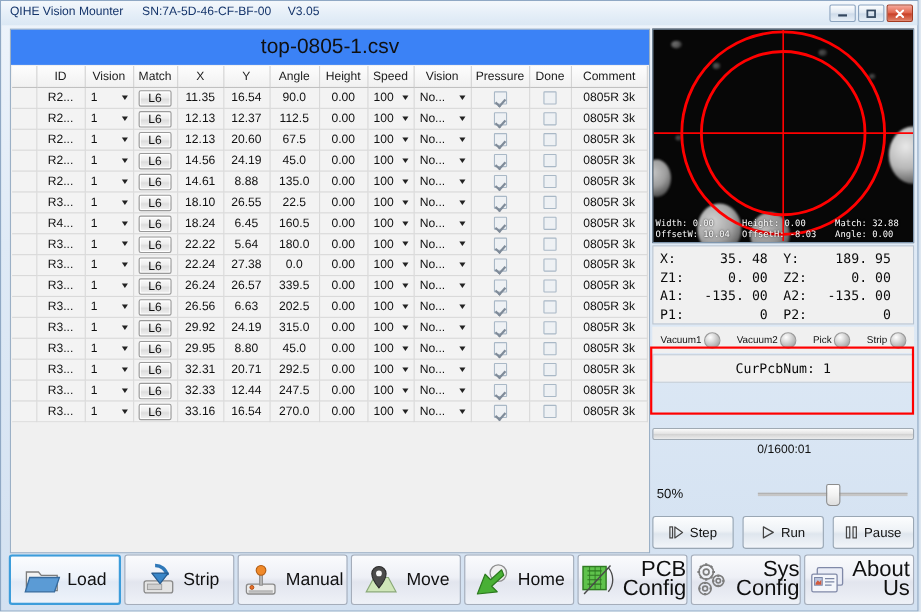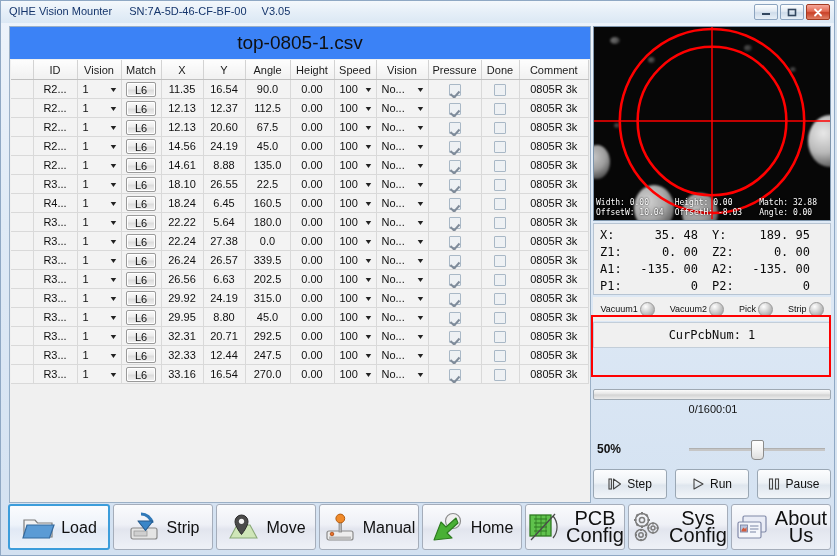--- a/index.html
+++ b/index.html
@@ -172,21 +172,21 @@
     border-radius:2px;
   }
   .proglabels{
     display:flex;justify-content:center;
     font-size:11px;color:#111;padding:3px 4px 0 6px;
   }
   .sliderrow{
     position:absolute;left:0;top:412px;width:238px;height:22px;
     display:flex;align-items:center;
   }
-  .slider-pct{font-size:12px;color:#111;width:40px;padding-left:4px;font-weight:bold;}
+  .slider-pct{font-size:12px;color:#111;width:40px;padding-left:4px;}
   .slider-track{
     position:relative;flex:1;height:18px;margin-right:6px;
   }
   .slider-track .line{
     position:absolute;left:52px;right:0;top:8px;height:2px;
     background:#c6c6c6;border-top:1px solid #b0b0b0;
   }
   .slider-knob{
     position:absolute;left:112px;top:0px;width:11px;height:18px;
     border:1px solid #8c8c8c;border-radius:2px 2px 4px 4px;
@@ -215,21 +215,21 @@
   .tbtn{
     flex:1;height:46px;border:1px solid #a5adba;border-radius:3px;
     background:linear-gradient(180deg,#fafbfd 0%,#eef0f6 45%,#e2e5ee 55%,#eef1f7 100%);
     display:flex;align-items:center;justify-content:center;gap:6px;
     box-sizing:border-box;
   }
   .tbtn.sel{
     border:2px solid #3c9ddb;
     background:linear-gradient(180deg,#fbfcfe 0%,#eef3fa 45%,#e1e9f5 55%,#eef3fa 100%);
   }
-  .tbtn .tlabel{font-size:16px;color:#101010;line-height:17px;text-align:center;}
+  .tbtn .tlabel{font-size:16px;color:#101010;line-height:17px;text-align:right;}
   .tbtn .tlabel.two{font-size:20px;}
   .ticon{width:34px;height:34px;flex:0 0 34px;}
   .ticon svg{display:block;}
 
 </style>
 </head>
 <body>
 
 <div class="app">
 
@@ -938,39 +938,39 @@
           <path d="M14 4 a11 11 0 0 1 11 9" fill="none" stroke="#2f78b8" stroke-width="3.2"></path>
           <path d="M18.5 20.5 L11 11 L26 11 Z" fill="#3a86c8" stroke="#25598c" stroke-width="1.1" stroke-linejoin="round"></path>
         </svg>
       </span>
       <span class="tlabel">Strip</span>
     </div>
 
     <div class="tbtn">
       <span class="ticon">
         <svg viewBox="0 0 34 34" width="34" height="34">
-          <path d="M4 28 L11 15 L24 15 L31 28 Z" fill="#cfe6b8" stroke="#8aa978" stroke-width="1.1"></path>
-          <path d="M15.5 5 a6.5 6.5 0 0 1 6.5 6.5 c0 5 -6.5 13 -6.5 13 s-6.5 -8 -6.5 -13 A6.5 6.5 0 0 1 15.5 5 Z" fill="#4b4b4b" stroke="#2a2a2a" stroke-width="1"></path>
-          <circle cx="15.5" cy="11.3" r="2.6" fill="#f4f4f4"></circle>
-        </svg>
-      </span>
-      <span class="tlabel">Move</span>
-    </div>
-
-    <div class="tbtn">
-      <span class="ticon">
-        <svg viewBox="0 0 34 34" width="34" height="34">
           <rect x="4" y="21" width="26" height="9" rx="2" fill="#ededed" stroke="#8a8a8a" stroke-width="1.2"></rect>
           <rect x="6" y="26.5" width="22" height="2.4" fill="#b9b9b9"></rect>
           <rect x="16" y="11" width="2.6" height="11" fill="#b5b5b5" stroke="#8a8a8a" stroke-width="0.8"></rect>
           <circle cx="17.3" cy="8.5" r="4.4" fill="#f08a2a" stroke="#b35c10" stroke-width="1"></circle>
           <circle cx="9" cy="24" r="1.8" fill="#e8702a" stroke="#a8470e" stroke-width="0.8"></circle>
         </svg>
       </span>
       <span class="tlabel">Manual</span>
+    </div>
+
+    <div class="tbtn">
+      <span class="ticon">
+        <svg viewBox="0 0 34 34" width="34" height="34">
+          <path d="M4 28 L11 15 L24 15 L31 28 Z" fill="#cfe6b8" stroke="#8aa978" stroke-width="1.1"></path>
+          <path d="M15.5 5 a6.5 6.5 0 0 1 6.5 6.5 c0 5 -6.5 13 -6.5 13 s-6.5 -8 -6.5 -13 A6.5 6.5 0 0 1 15.5 5 Z" fill="#4b4b4b" stroke="#2a2a2a" stroke-width="1"></path>
+          <circle cx="15.5" cy="11.3" r="2.6" fill="#f4f4f4"></circle>
+        </svg>
+      </span>
+      <span class="tlabel">Move</span>
     </div>
 
     <div class="tbtn">
       <span class="ticon">
         <svg viewBox="0 0 34 34" width="34" height="34">
           <circle cx="22" cy="11" r="7.5" fill="#f0f0f0" stroke="#8d8d8d" stroke-width="1.2"></circle>
           <path d="M3 30 L10 12 L15 17 L25 8 L27 13 L16 23 L21 28 Z" fill="#49b035" stroke="#2c7a1e" stroke-width="1.1" stroke-linejoin="round"></path>
         </svg>
       </span>
       <span class="tlabel">Home</span>

